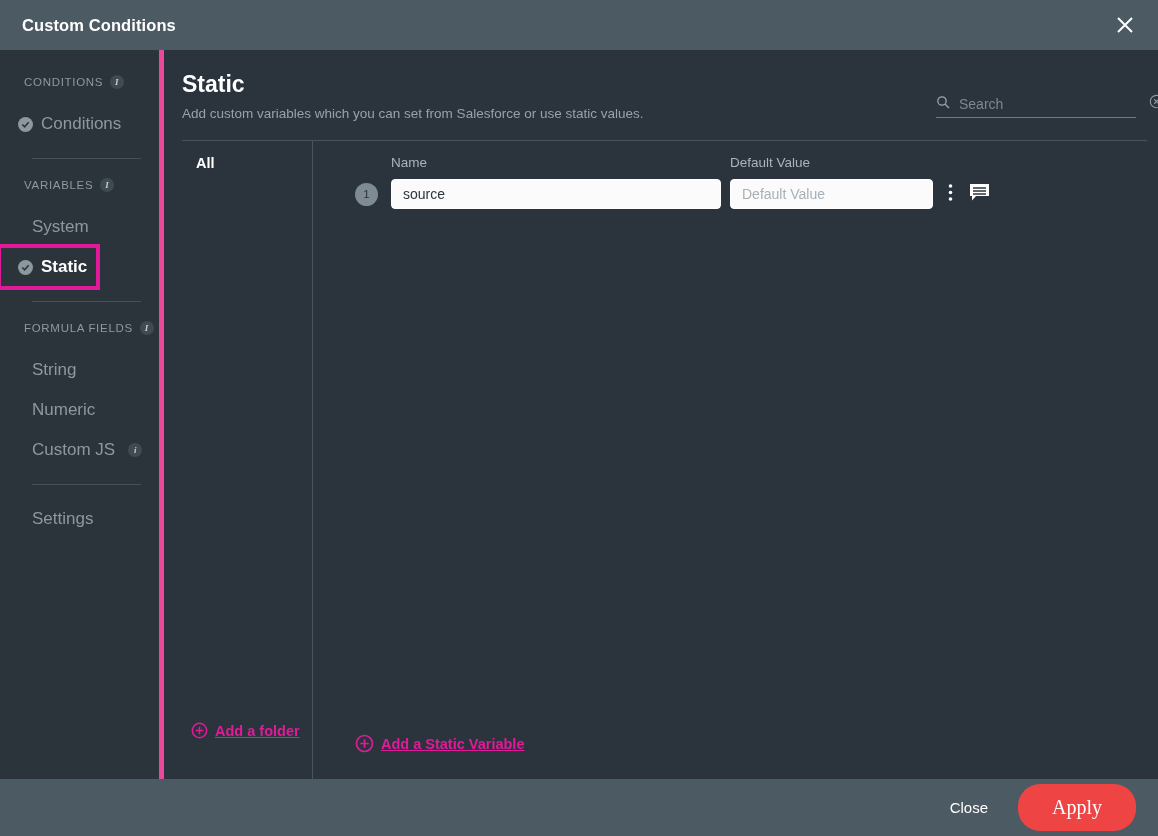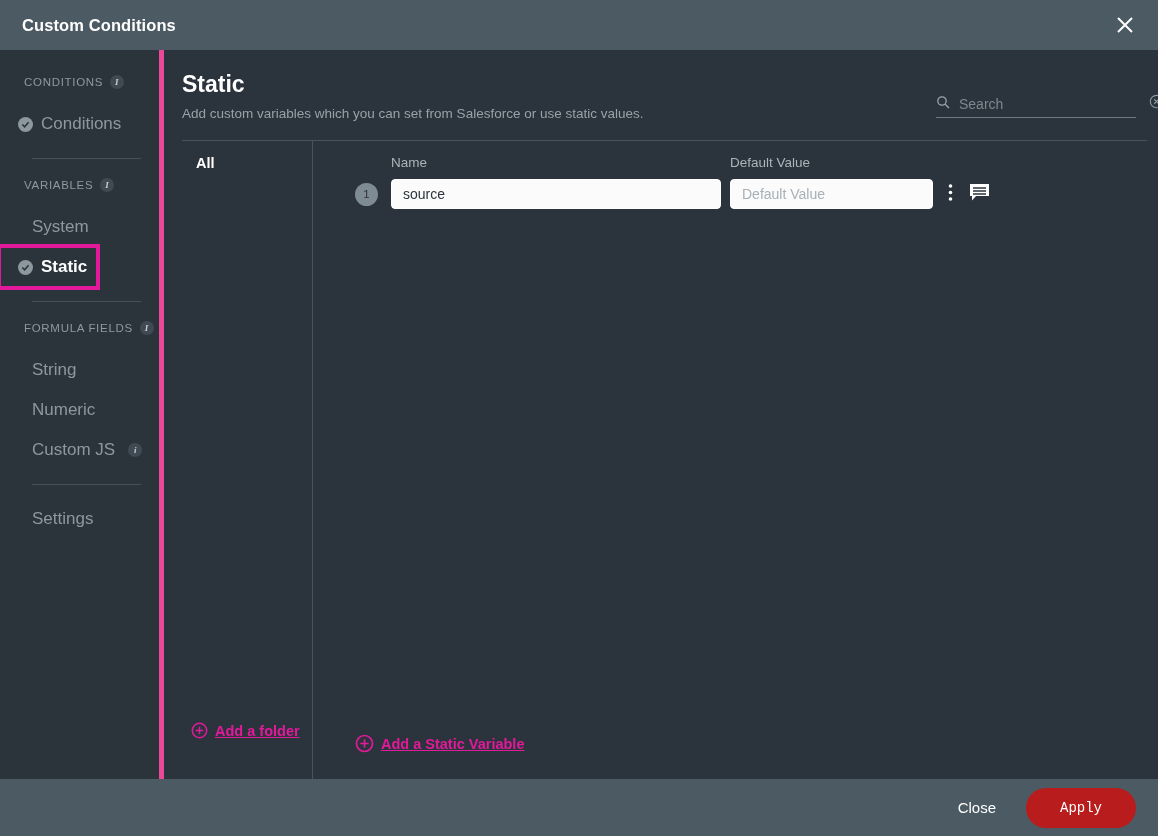--- a/index.html
+++ b/index.html
@@ -309,28 +309,28 @@
   .btn-close {
     background: transparent;
     border: none;
     color: #ffffff;
     font-size: 15px;
     cursor: pointer;
     padding: 10px 16px;
     font-family: "Liberation Sans", sans-serif;
   }
   .btn-apply {
-    background: #b91c1c;
+    background: #ef4444;
     border: none;
     color: #ffffff;
-    font-size: 14px;
+    font-size: 20px;
     border-radius: 22px;
     padding: 12px 34px;
     cursor: pointer;
-    font-family: Liberation Mono, monospace;
+    font-family: Liberation Serif, serif;
   }
 </style>
 </head>
 <body>
 
 <div class="app">
 
   <div class="titlebar">
     <span class="titlebar-title">Custom Conditions</span>
     <span class="close-btn">

